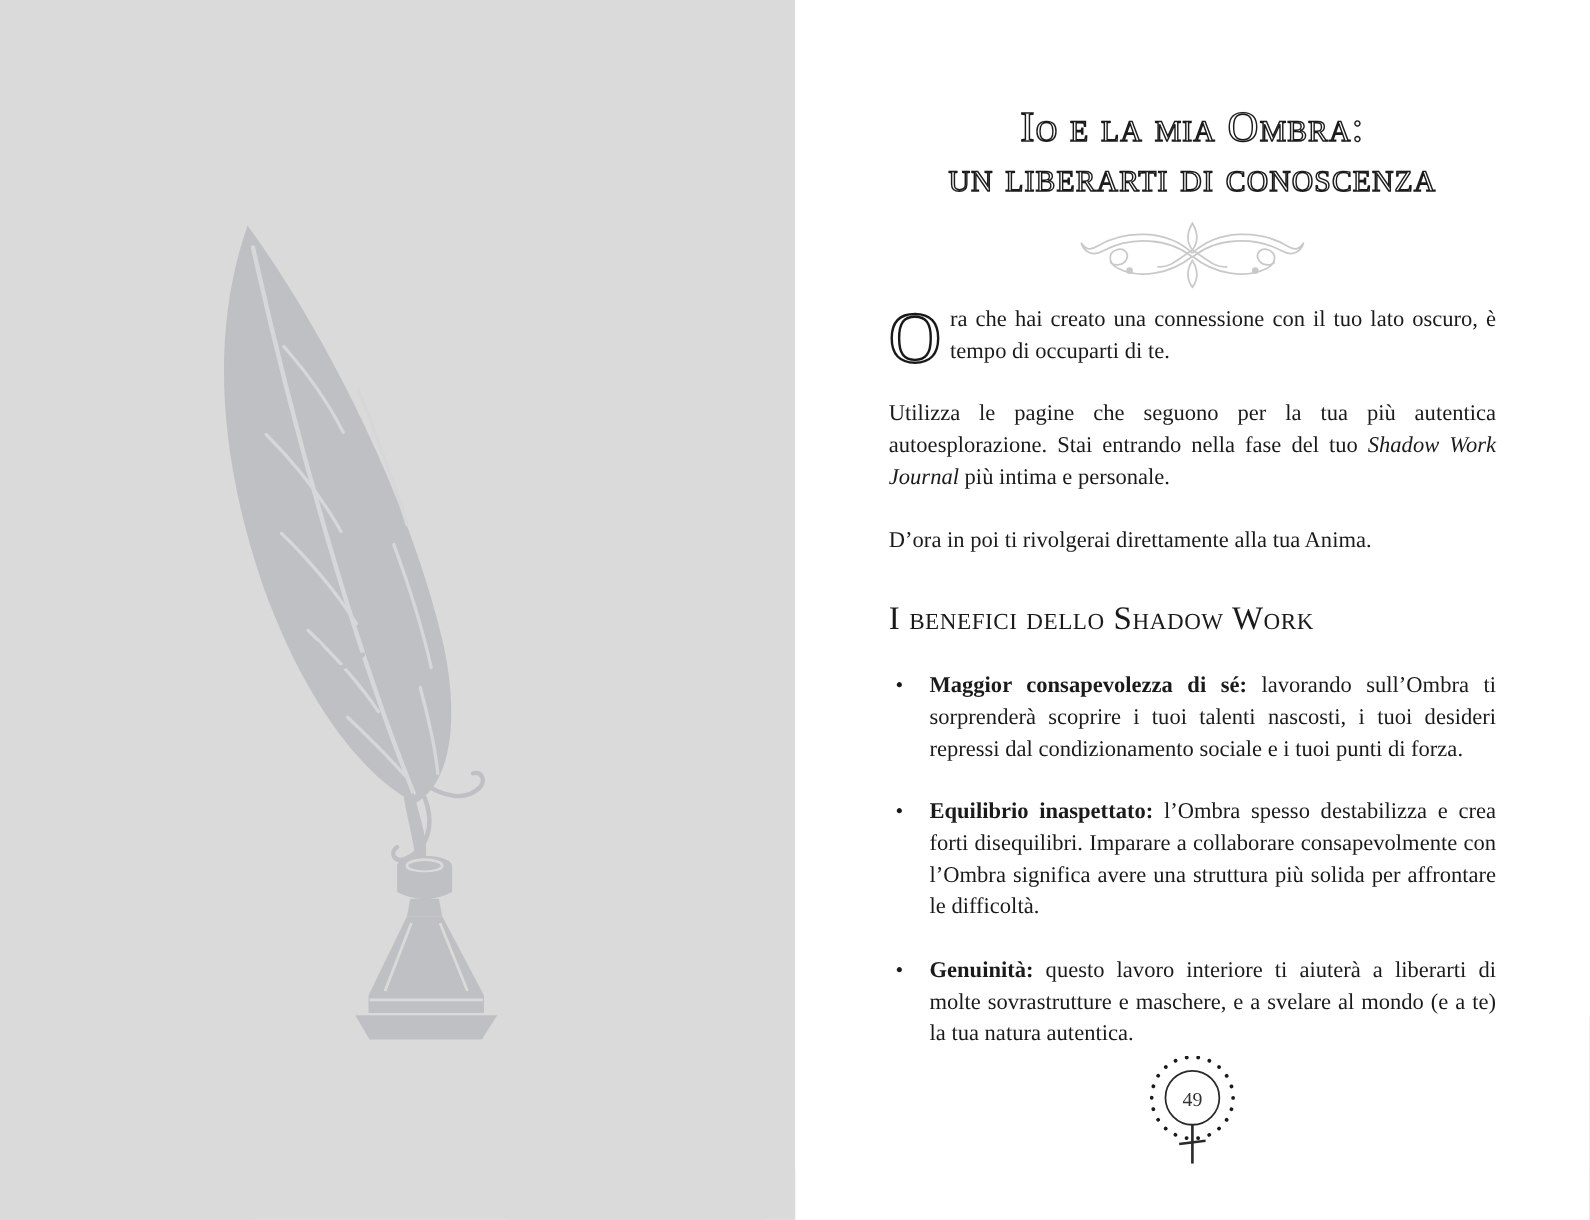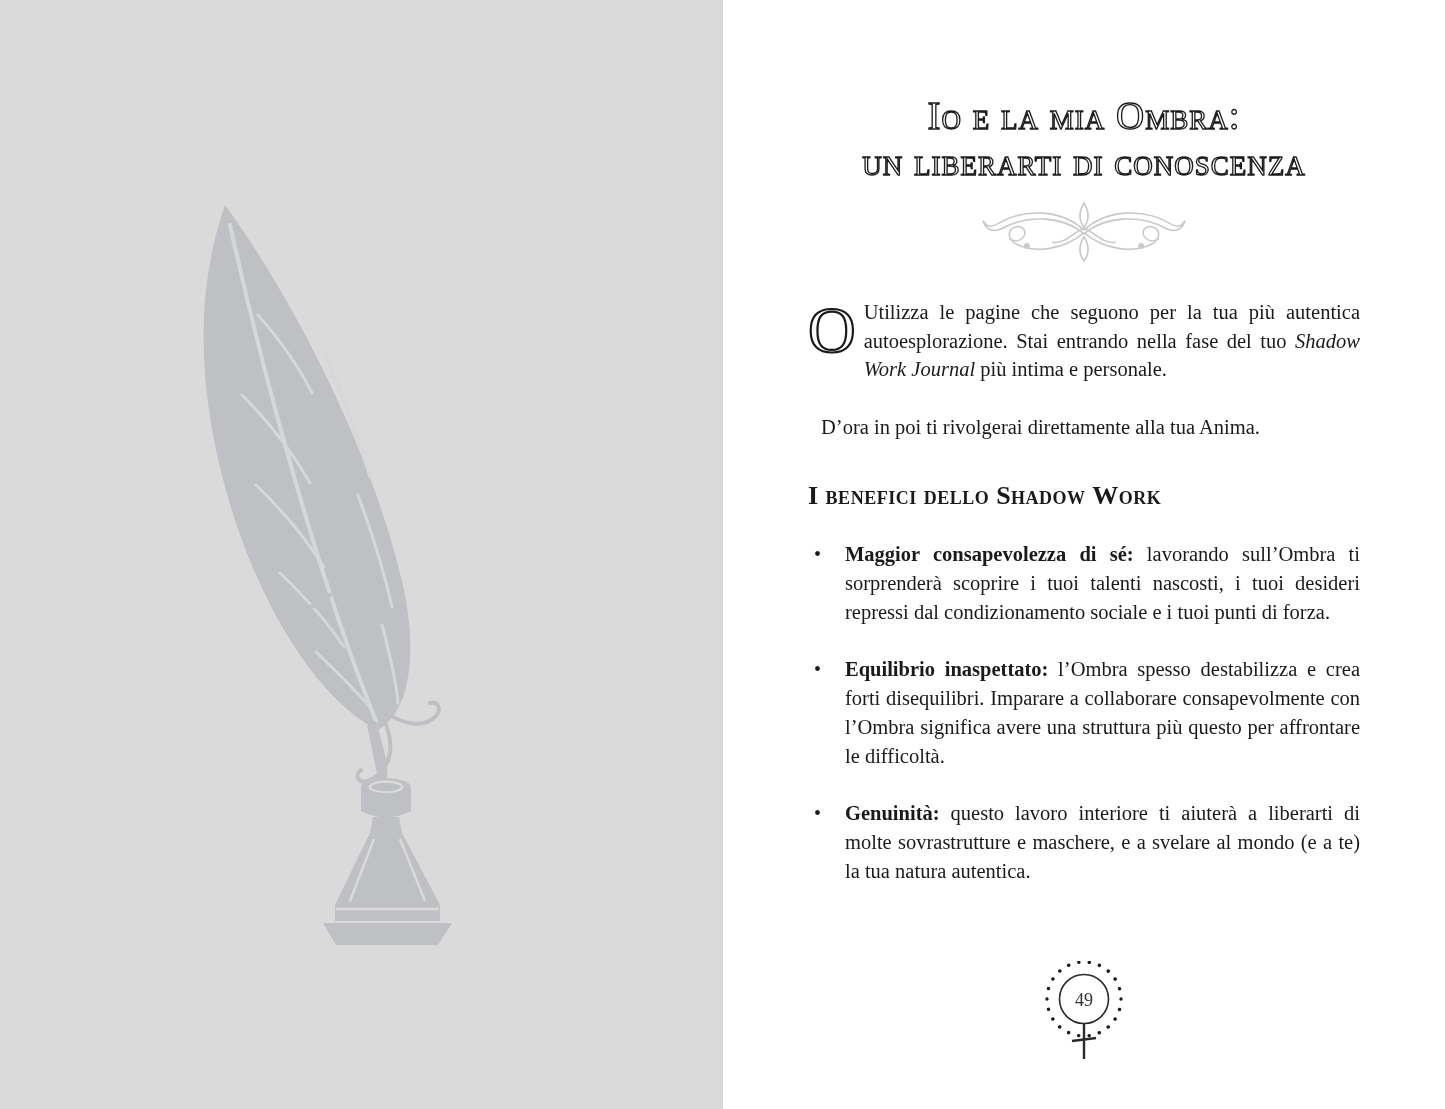--- a/index.html
+++ b/index.html
@@ -18,27 +18,27 @@
               background:linear-gradient(to right,#ffffff,rgba(255,255,255,0));}
 
   .chapter-title{margin:93px 0 0 0;text-align:center;font-weight:400;}
   .title-line{font-variant:small-caps;font-size:39px;line-height:1.18;letter-spacing:1px;
               color:#ffffff;-webkit-text-stroke:1.3px #1b1b1b;text-shadow:0 0 1px rgba(20,20,20,.6);}
 
   .flourish-wrap{text-align:center;margin:14px 0 6px 0;}
 
   .body-text{font-size:20.5px;line-height:1.4;text-align:justify;}
   p{margin:0;}
-  .para-gap{margin-top:29px;margin-left:13px;}
+  .para-gap{margin-top:29px;}
   .dropcap{float:left;font-size:66px;line-height:.78;padding:6px 8px 0 0;
            color:#ffffff;-webkit-text-stroke:2.2px #191919;text-shadow:0 0 1px rgba(20,20,20,.6);
            font-family:"Liberation Serif",serif;}
   .italic{font-style:italic;}
 
-  .section-heading{font-variant:small-caps;font-weight:700;font-size:26px;letter-spacing:.5px;
+  .section-heading{font-variant:small-caps;font-weight:400;font-size:30px;letter-spacing:.5px;
                    margin:40px 0 2px 0;line-height:1.1;}
 
   ul.benefits{list-style:none;margin:30px 0 0 0;padding:0;}
   ul.benefits li{position:relative;padding-left:37px;margin-bottom:29px;}
   .bullet-marker{position:absolute;left:6px;top:0px;font-size:20px;}
   .bullet-lead{font-weight:700;}
 
   .page-ornament{position:absolute;left:50%;transform:translateX(-50%);bottom:0;}
 </style>
 </head>
@@ -97,40 +97,40 @@
             <circle cx="49" cy="50" r="3.2" fill="#c9c9c9" stroke="none"></circle>
           </g>
           <use href="#fl-half" transform="translate(220,0) scale(-1,1)"></use>
         </g>
       </svg>
     </div>
 
     <div class="body-text">
 
       <p>
-        <span class="dropcap">O</span>
+        <span class="dropcap">O</span><span>ra che hai creato una connessione con il tuo lato oscuro, è tempo di occuparti di te.</span>
       </p>
 
       <p class="para-gap">
         <span>Utilizza le pagine che seguono per la tua più autentica autoesplorazione. Stai entrando nella fase del tuo </span><span class="italic">Shadow Work Journal</span><span> più intima e personale.</span>
       </p>
 
       <p class="para-gap">D’ora in poi ti rivolgerai direttamente alla tua Anima.</p>
 
       <h2 class="section-heading">I benefici dello Shadow Work</h2>
 
 
       <ul class="benefits">
         <li>
           <span class="bullet-marker">•</span>
           <span class="bullet-lead">Maggior consapevolezza di sé:</span><span> lavorando sull’Ombra ti sorprenderà scoprire i tuoi talenti nascosti, i tuoi desideri repressi dal condizionamento sociale e i tuoi punti di forza.</span>
         </li>
         <li>
           <span class="bullet-marker">•</span>
-          <span class="bullet-lead">Equilibrio inaspettato:</span><span> l’Ombra spesso destabilizza e crea forti disequilibri. Imparare a collaborare consapevolmente con l’Ombra significa avere una struttura più questo per affrontare le difficoltà.</span>
+          <span class="bullet-lead">Equilibrio inaspettato:</span><span> l’Ombra spesso destabilizza e crea forti disequilibri. Imparare a collaborare consapevolmente con l’Ombra significa avere una struttura più solida per affrontare le difficoltà.</span>
         </li>
         <li>
           <span class="bullet-marker">•</span>
           <span class="bullet-lead">Genuinità:</span><span> questo lavoro interiore ti aiuterà a liberarti di molte sovrastrutture e maschere, e a svelare al mondo (e a te) la tua natura autentica.</span>
         </li>
 
       </ul>
     </div>
 
     <div class="page-ornament">

